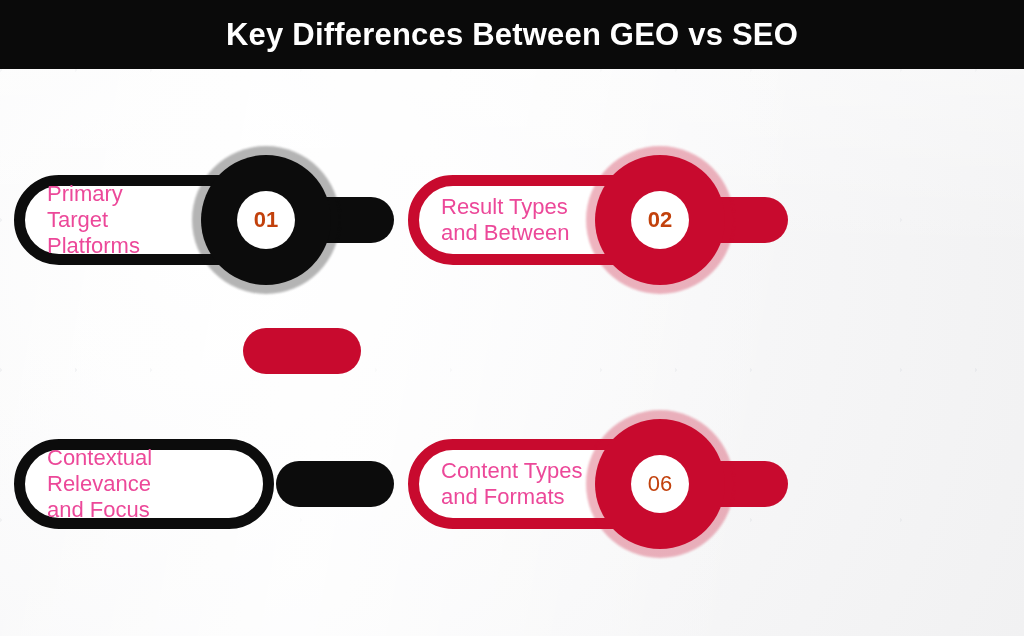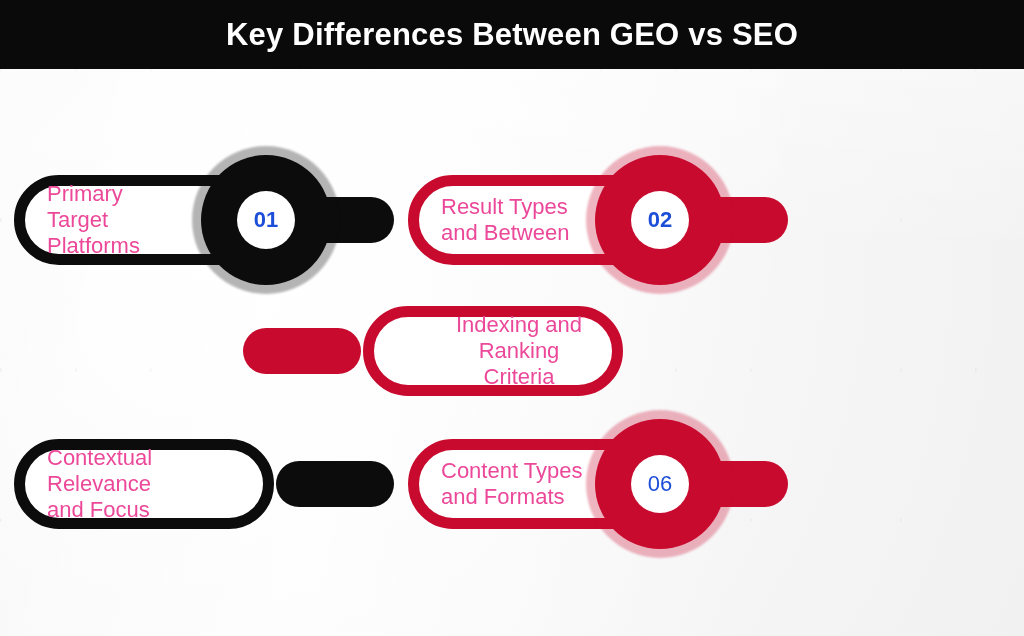--- a/index.html
+++ b/index.html
@@ -149,21 +149,21 @@
     width: 58px;
     height: 58px;
     border-radius: 50%;
     background: #ffffff;
     display: flex;
     align-items: center;
     justify-content: center;
   }
   .badge-num {
     font-size: 22px;
-    color: #1d4ed8;
+    color: #c2410c;
     line-height: 1;
   }
   .badge-num.w-bold    { font-weight: bold; }
   .badge-num.w-regular { font-weight: normal; }
 
   
   .theme-black .tail  { background: #0c0c0c; }
   .theme-black .pill  { border-color: #0c0c0c; }
   .theme-black .badge { background: #0c0c0c; }
 
@@ -222,24 +222,20 @@
     </div>
     <div class="badge">
       <div class="badge-inner">
         <span class="badge-num w-bold">02</span>
       </div>
     </div>
   </div>
 
   <div class="item dir-left theme-red" id="item-3">
     <div class="tail"></div>
-    <div class="pill">
-      <div class="pill-label">Indexing and
-Ranking Criteria</div>
-    </div>
   </div>
 
 
   <div class="item dir-right theme-black" id="item-5">
     <div class="tail"></div>
     <div class="pill">
       <div class="pill-label">Contextual
 Relevance
 and Focus</div>
     </div>

